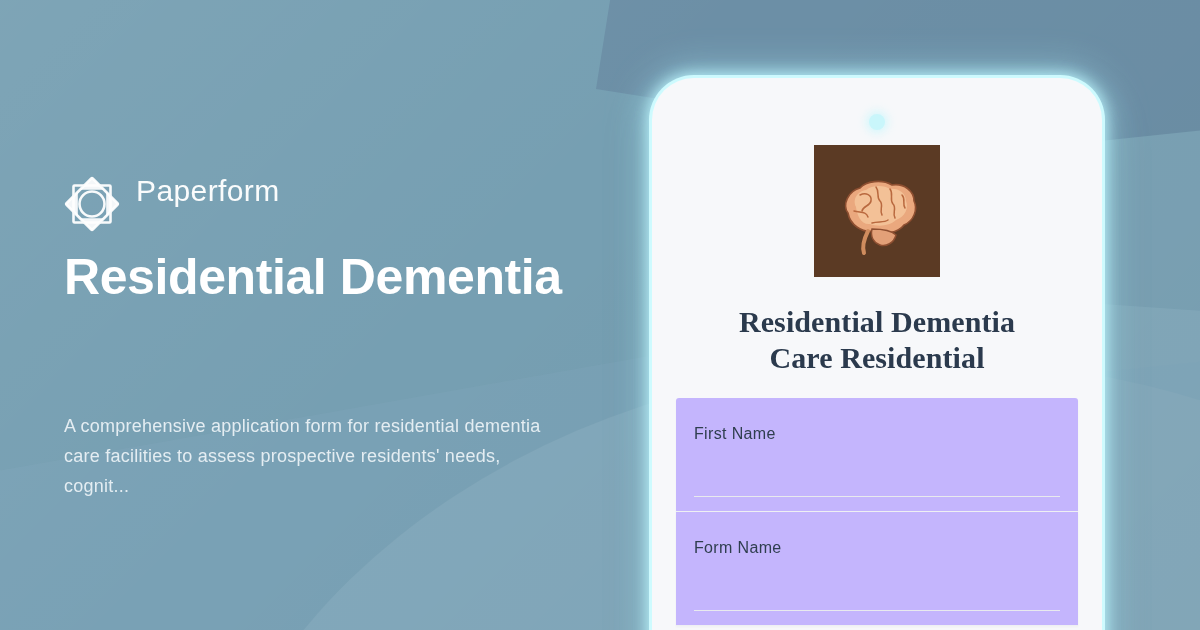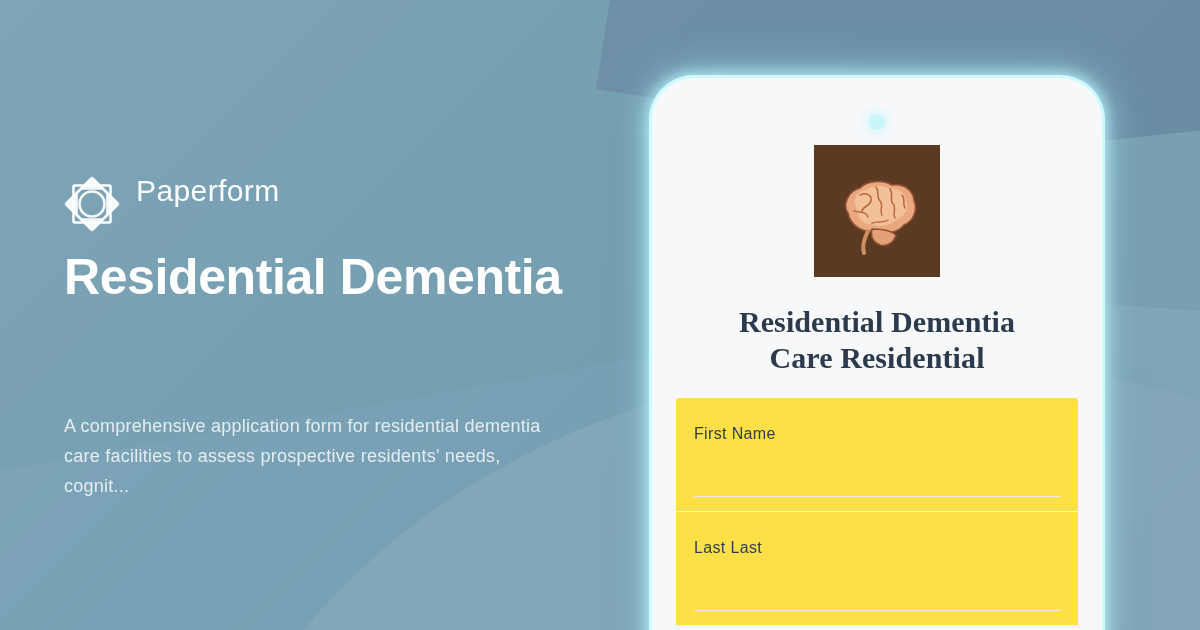--- a/index.html
+++ b/index.html
@@ -160,21 +160,21 @@
     letter-spacing:.1px;
   }
 
   
   .fields {
     position:absolute;
     left:24px; top:320px;
     width:402px;
   }
   .field-card {
-    background:#fde047;
+    background:#c4b5fd;
     padding:26px 18px 0 18px;
     height:114px;
     border-bottom:1px solid #eef0f3;
     box-shadow:0 1px 2px rgba(40,60,80,.04);
   }
   .field-card:first-child { border-radius:3px 3px 0 0; }
   .field-label {
     color:#2f3e4f;
     font-size:16px;
     line-height:20px;
@@ -264,21 +264,21 @@
     </div>
 
     <div class="fields">
 
       <div class="field-card">
         <div class="field-label">First Name</div>
         <div class="field-rule"></div>
       </div>
 
       <div class="field-card">
-        <div class="field-label">Last Last</div>
+        <div class="field-label">Form Name</div>
         <div class="field-rule"></div>
       </div>
 
     </div>
 
   </div>
 
 </div>
 
 </body></html>

